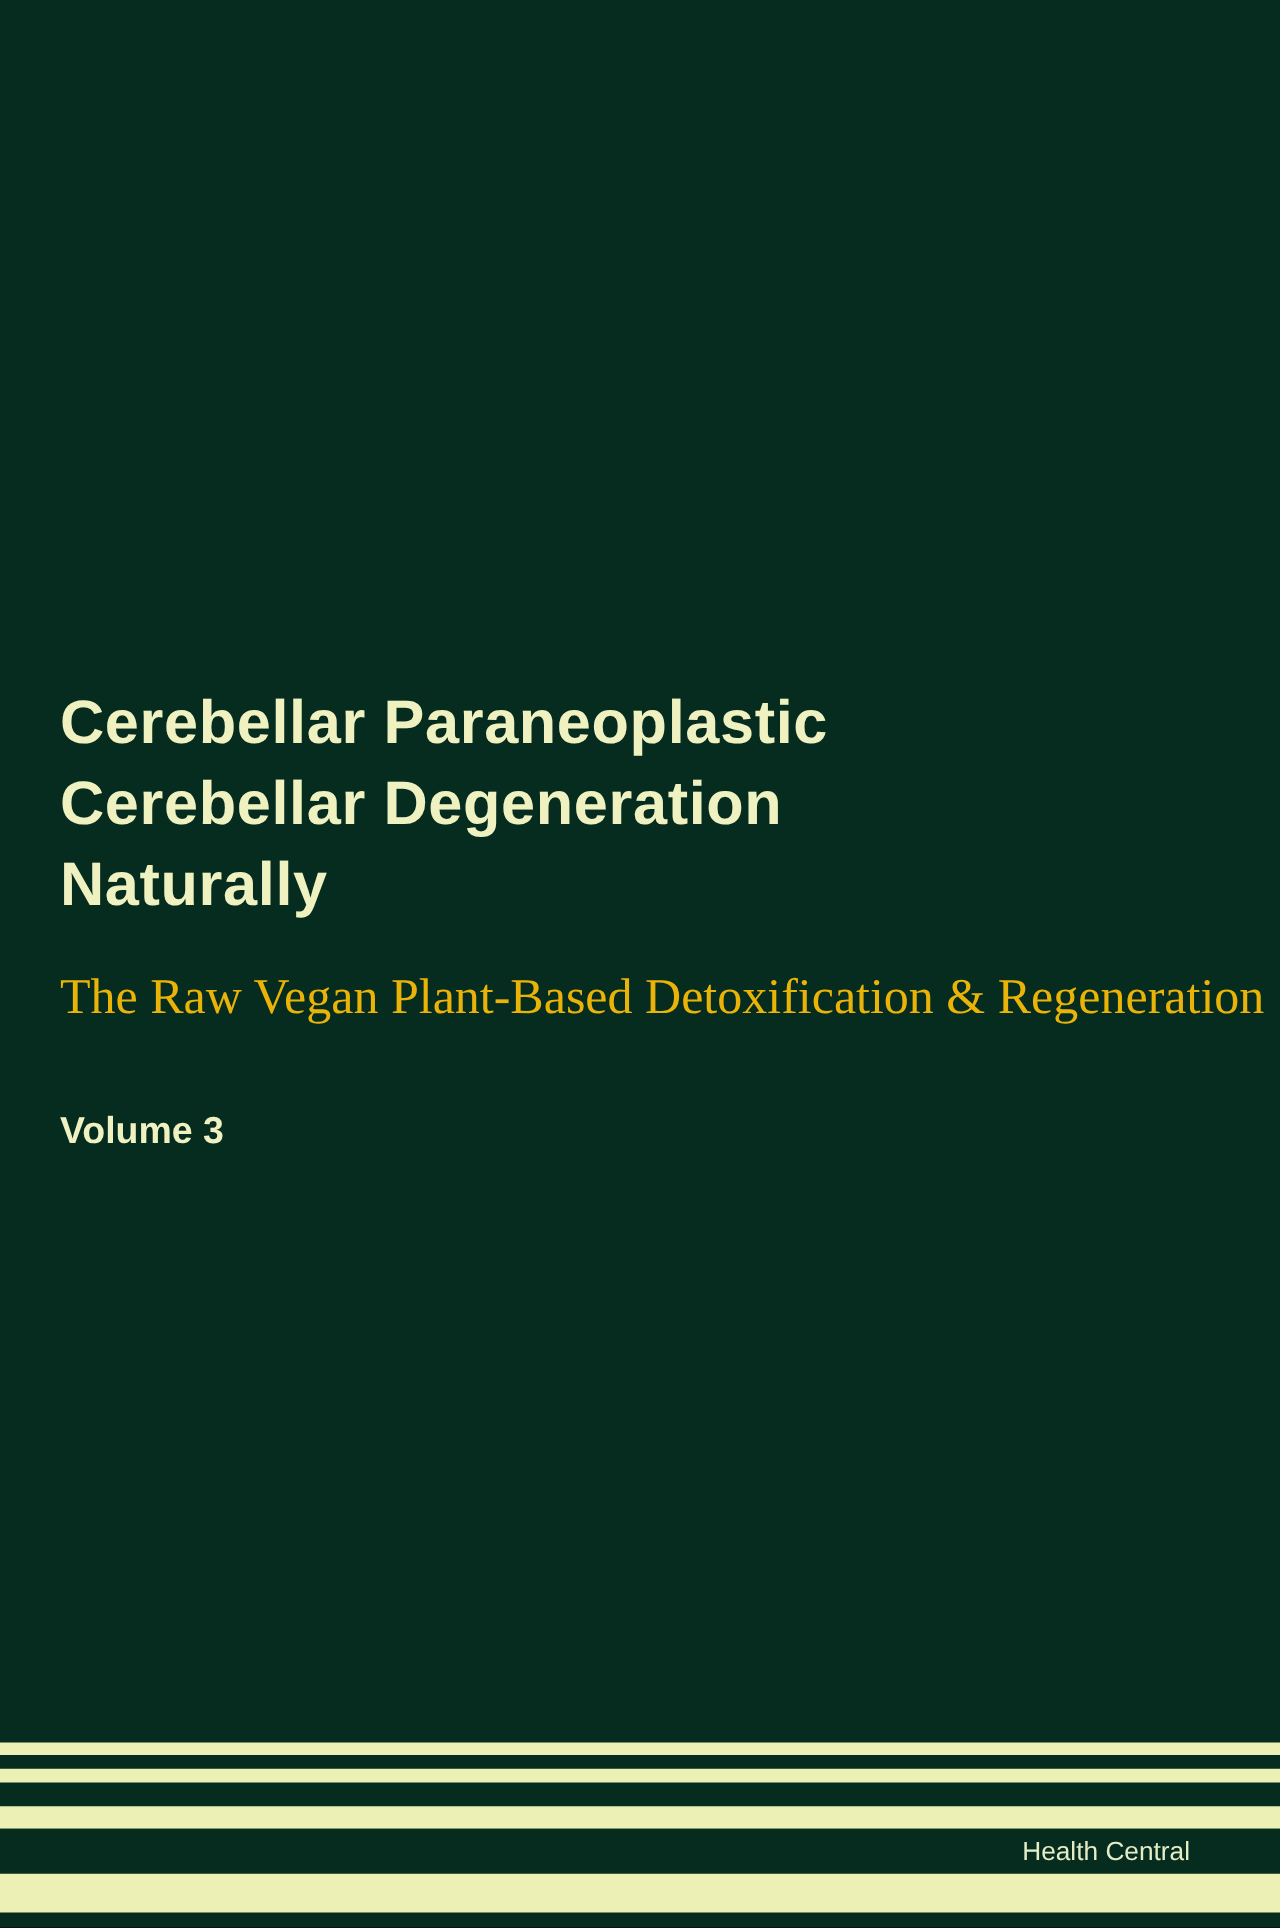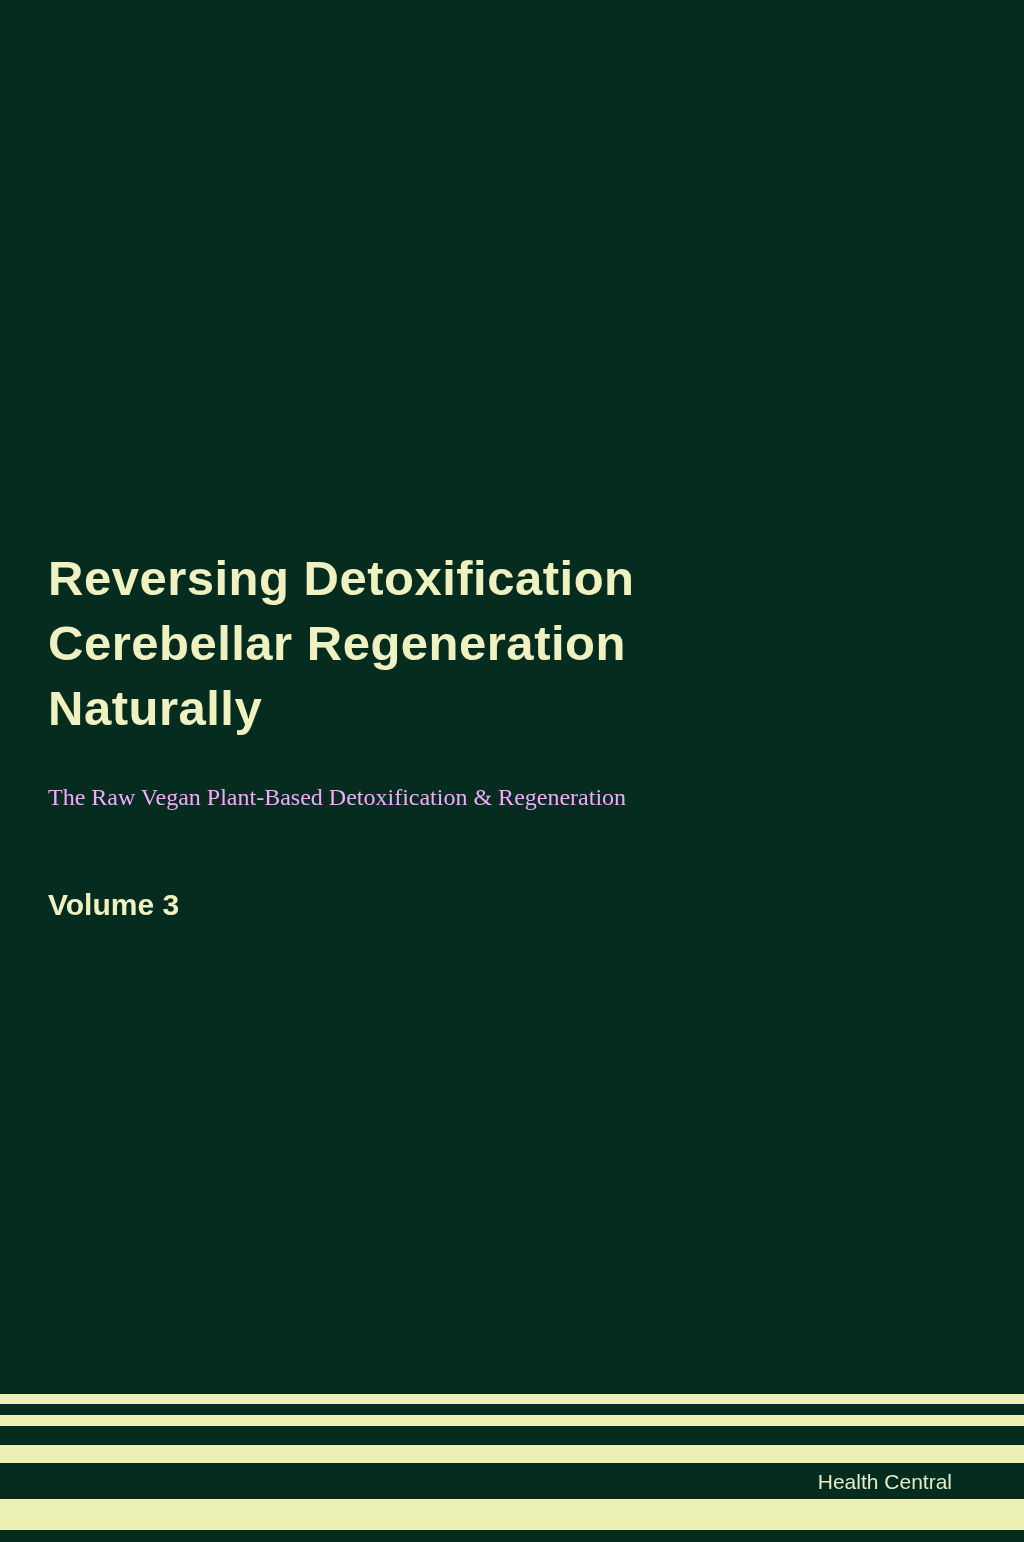--- a/index.html
+++ b/index.html
@@ -26,24 +26,24 @@
     font-size: 49px;
     line-height: 65px;
     letter-spacing: 0.5px;
   }
   .title-line { display: block; }
   .subtitle-block {
     position: absolute;
     left: 48px;
     top: 780px;
     margin: 0;
-    color: #f0abfc;
+    color: #eab308;
     font-family: "Liberation Serif", serif;
     font-weight: 400;
-    font-size: 24px;
+    font-size: 40px;
     line-height: 34px;
   }
   .subtitle-line { display: block; }
   .volume-label {
     position: absolute;
     left: 48px;
     top: 890px;
     margin: 0;
     color: #eff1c1;
     font-family: "Liberation Sans", sans-serif;
@@ -81,22 +81,22 @@
     font-size: 21px;
     line-height: 21px;
   }
 </style>
 </head>
 <body>
 
 <div class="cover">
 
   <h1 class="title-block">
-    <span class="title-line">Reversing Detoxification</span>
-    <span class="title-line">Cerebellar Regeneration</span>
+    <span class="title-line">Cerebellar Paraneoplastic</span>
+    <span class="title-line">Cerebellar Degeneration</span>
     <span class="title-line">Naturally</span>
   </h1>
 
   <p class="subtitle-block">
     <span class="subtitle-line">The Raw Vegan Plant-Based Detoxification &amp; Regeneration</span>
   </p>
 
   <p class="volume-label">Volume 3</p>
 
   <div class="stripe stripe-1"></div>

